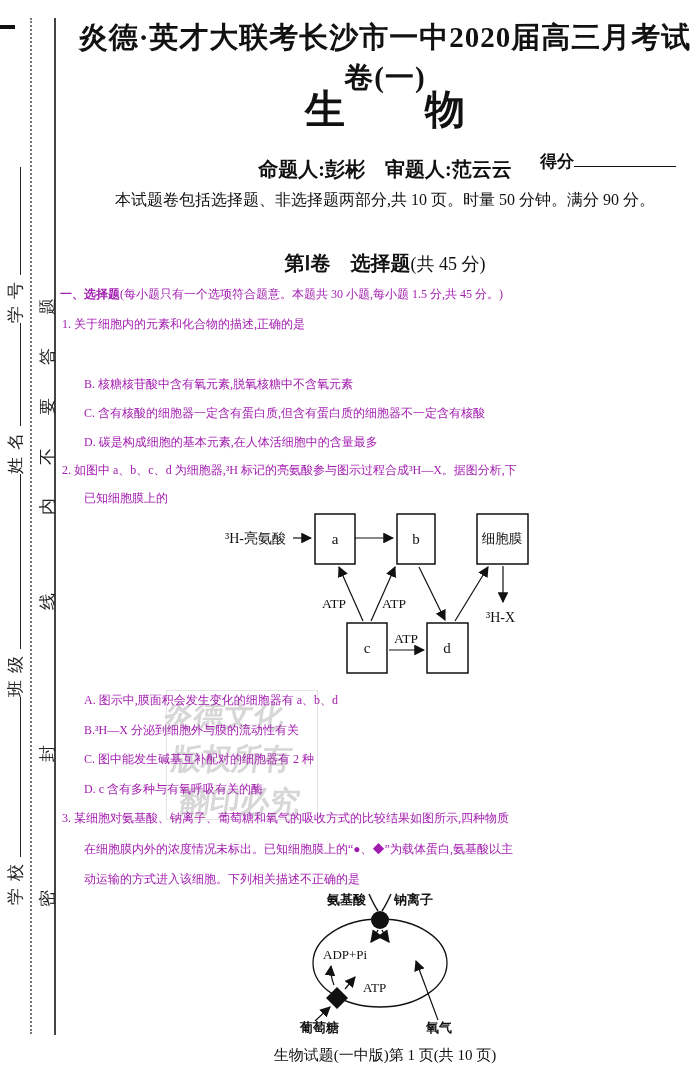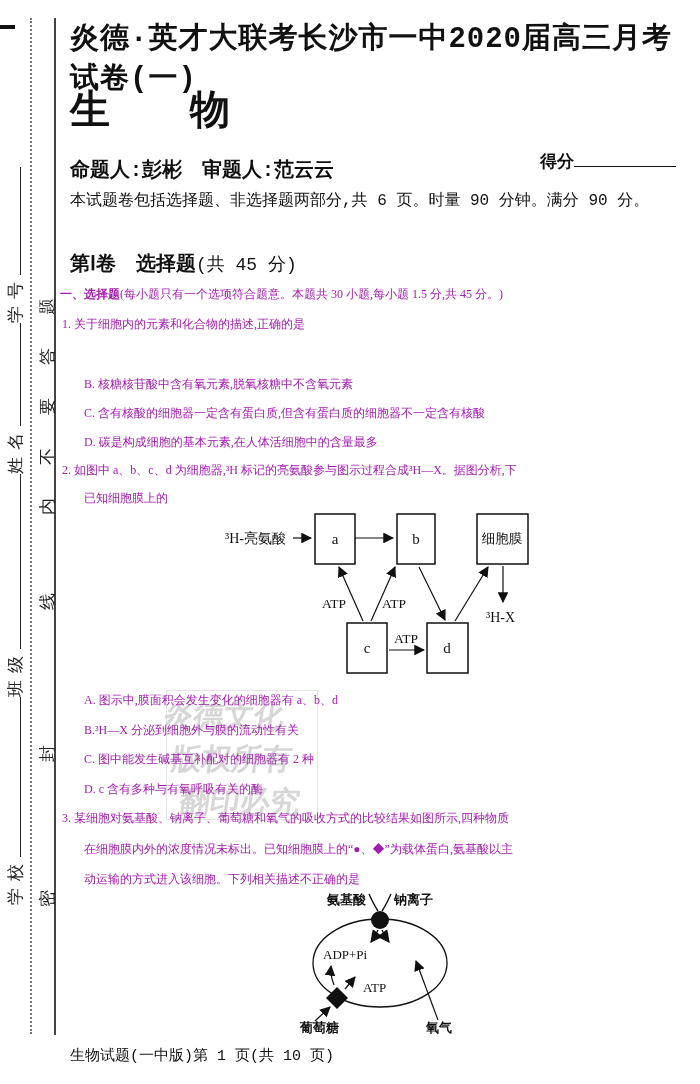--- a/index.html
+++ b/index.html
@@ -1,20 +1,20 @@
 <!DOCTYPE html>
 <html><head>
 <meta charset="utf-8">
 <style>
   html,body{margin:0;padding:0;background:#ffffff;}
   #page{position:relative;width:700px;height:1084px;background:#fff;overflow:hidden;
         font-family:"Liberation Serif",serif;color:#111;}
   .abs{position:absolute;}
   .line{position:absolute;font-size:12px;white-space:nowrap;color:#a21caf;z-index:3;}
-  .centered{position:absolute;left:70px;width:630px;z-index:3;font-family:Liberation Mono, monospace;}
+  .centered{position:absolute;left:70px;width:630px;text-align:center;z-index:3;}
   
   .exam-title{top:18px;font-size:29px;font-weight:700;letter-spacing:1px;}
   .subject{top:66px;font-size:40px;font-weight:700;margin-top:16px;}
   .authors{top:132px;font-size:20px;font-weight:700;margin-top:24px;}
   .score{left:540px;top:150px;font-size:17px;font-weight:700;z-index:3;}
   .score-blank{display:inline-block;width:102px;height:14px;border-bottom:1.5px solid #111;}
   .intro{top:190px;font-size:16px;}
   .sec-head{top:250px;font-size:20px;}
   .sec-head b{font-weight:700;}
   .sec-head span.paren{font-weight:400;font-size:18px;}
@@ -61,21 +61,21 @@
     <div class="w2">版权所有</div>
     <div class="w3">翻印必究</div>
   </div>
 
   <div class="centered exam-title">炎德·英才大联考长沙市一中2020届高三月考试卷(一)</div>
   <div class="centered subject">生　　物</div>
   <div class="centered authors">命题人:彭彬　审题人:范云云</div>
   <div class="abs score">
     <span>得分</span><span class="score-blank"></span>
   </div>
-  <div class="centered intro">本试题卷包括选择题、非选择题两部分,共 6 页。时量 90 分钟。满分 90 分。</div>
+  <div class="centered intro">本试题卷包括选择题、非选择题两部分,共 10 页。时量 50 分钟。满分 90 分。</div>
   <div class="centered sec-head">
     <b>第Ⅰ卷　选择题</b><span class="paren">(共 45 分)</span>
   </div>
 
   <div class="line" style="left:60px;top:286px">
     <b>一、选择题</b><span>(每小题只有一个选项符合题意。本题共 30 小题,每小题 1.5 分,共 45 分。)</span>
   </div>
 
   <div class="line" style="left:62px;top:316px">1. 关于细胞内的元素和化合物的描述,正确的是</div>
   <div class="line" style="left:84px;top:376px">B. 核糖核苷酸中含有氧元素,脱氧核糖中不含氧元素</div>

